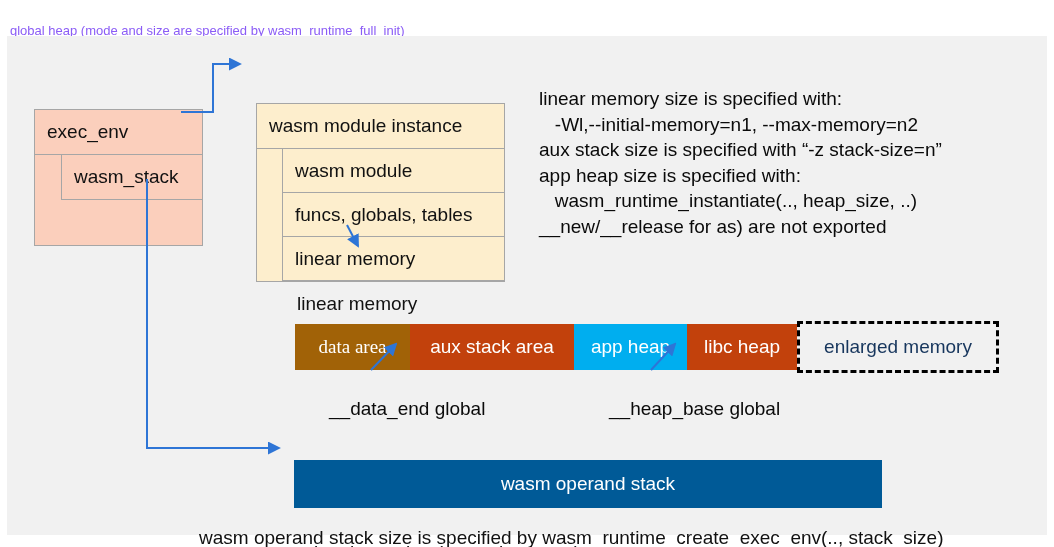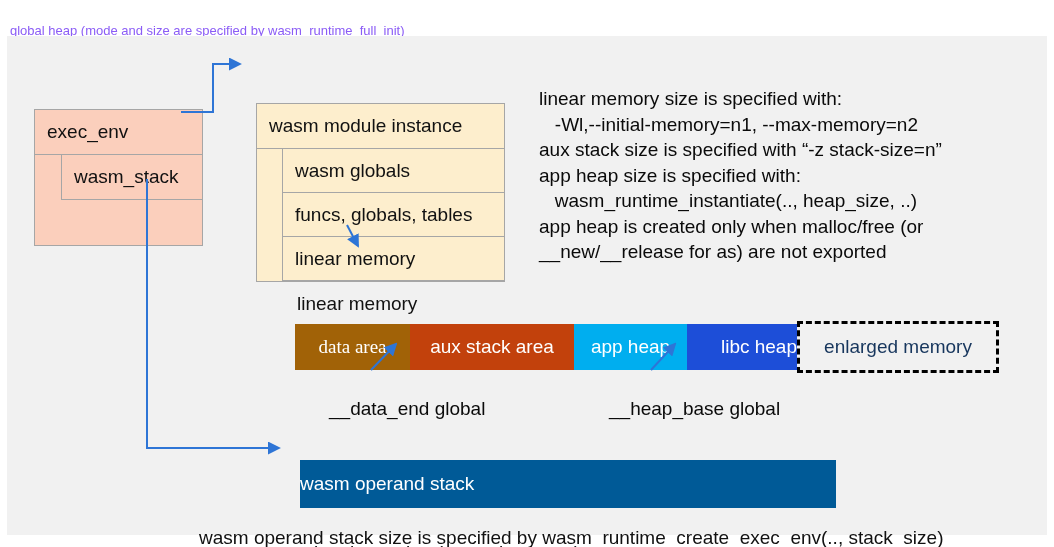--- a/index.html
+++ b/index.html
@@ -39,22 +39,22 @@
   .seg-3{left:392px;width:110px;}
   .seg-4{left:502px;width:202px;top:-3px;height:52px;line-height:46px;
          border:3px dashed #000000;background:transparent;color:var(--enlarged-text);}
 
   .bar-note{position:absolute;font-size:19px;color:#0a0a0a;}
   #data-end-label{left:322px;top:362px;}
   #heap-base-label{left:602px;top:362px;}
   #exported-note{left:300px;top:386px;}
 
   
-  #operand-bar{position:absolute;left:293px;top:424px;width:536px;height:48px;
-    background:var(--operand-stack);color:#ffffff;font-size:19px;line-height:48px;text-align:left;}
+  #operand-bar{position:absolute;left:287px;top:424px;width:588px;height:48px;
+    background:var(--operand-stack);color:#ffffff;font-size:19px;line-height:48px;text-align:center;}
   #operand-note-1{position:absolute;left:192px;top:483px;font-size:19px;margin-top:8px;}
   #operand-note-2{position:absolute;left:192px;top:506px;font-size:19px;}
 
   
   #arrows{position:absolute;left:0;top:0;width:1054px;height:547px;pointer-events:none;}
 </style>
 </head>
 <body>
 
 <div id="canvas">
@@ -63,41 +63,40 @@
 
   <div id="panel">
 
     <div class="struct" id="exec-env">
       <div class="struct-title">exec_env</div>
       <div class="struct-cell">wasm_stack</div>
     </div>
 
     <div class="struct" id="module-instance">
       <div class="struct-title">wasm module instance</div>
-      <div class="struct-cell">wasm globals</div>
+      <div class="struct-cell">wasm module</div>
       <div class="struct-cell">funcs, globals, tables</div>
       <div class="struct-cell">linear memory</div>
     </div>
 
     <div id="notes">
       <div class="note-line">linear memory size is specified with:</div>
       <div class="note-line">   -Wl,--initial-memory=n1, --max-memory=n2</div>
       <div class="note-line">aux stack size is specified with “-z stack-size=n”</div>
       <div class="note-line">app heap size is specified with:</div>
       <div class="note-line">   wasm_runtime_instantiate(.., heap_size, ..)</div>
-      <div class="note-line">app heap is created only when malloc/free (or</div>
       <div class="note-line">__new/__release for as) are not exported</div>
     </div>
 
     <div id="linear-memory-label">linear memory</div>
     <div id="membar">
       <div class="seg seg-0" style="background-color: #a16207; font-family: Liberation Serif, serif;">data area</div>
       <div class="seg seg-1" style="background-color: #c2410c;">aux stack area</div>
       <div class="seg seg-2" style="background-color: rgb(0, 174, 239);">app heap</div>
-      <div class="seg seg-3" style="background-color: #1d4ed8; text-align: right;">libc heap</div>
+      <div class="seg seg-3" style="background-color: #c2410c;">libc heap</div>
       <div class="seg seg-4">enlarged memory</div>
     </div>
 
     <div class="bar-note" id="data-end-label">__data_end global</div>
     <div class="bar-note" id="heap-base-label">__heap_base global</div>
 
     <div id="operand-bar">wasm operand stack</div>
     <div id="operand-note-1">wasm operand stack size is specified by wasm_runtime_create_exec_env(.., stack_size)</div>
     <div id="operand-note-2">or wasm_runtine_instantiate(.., stack_size, ..)</div>
 

